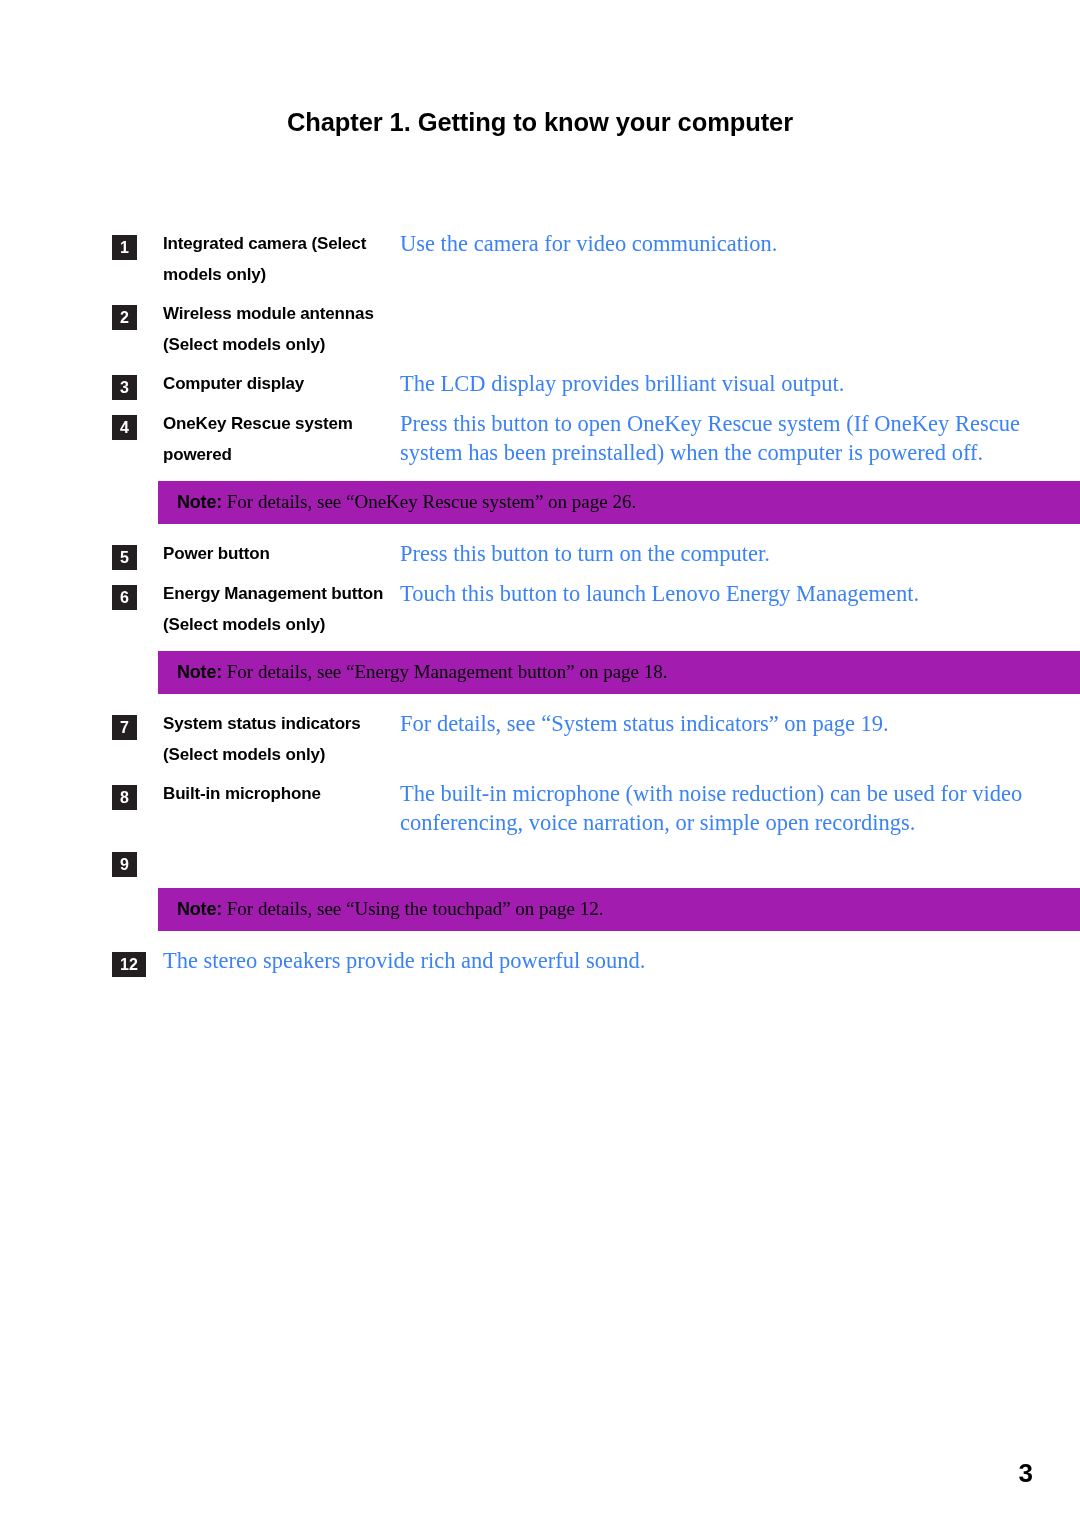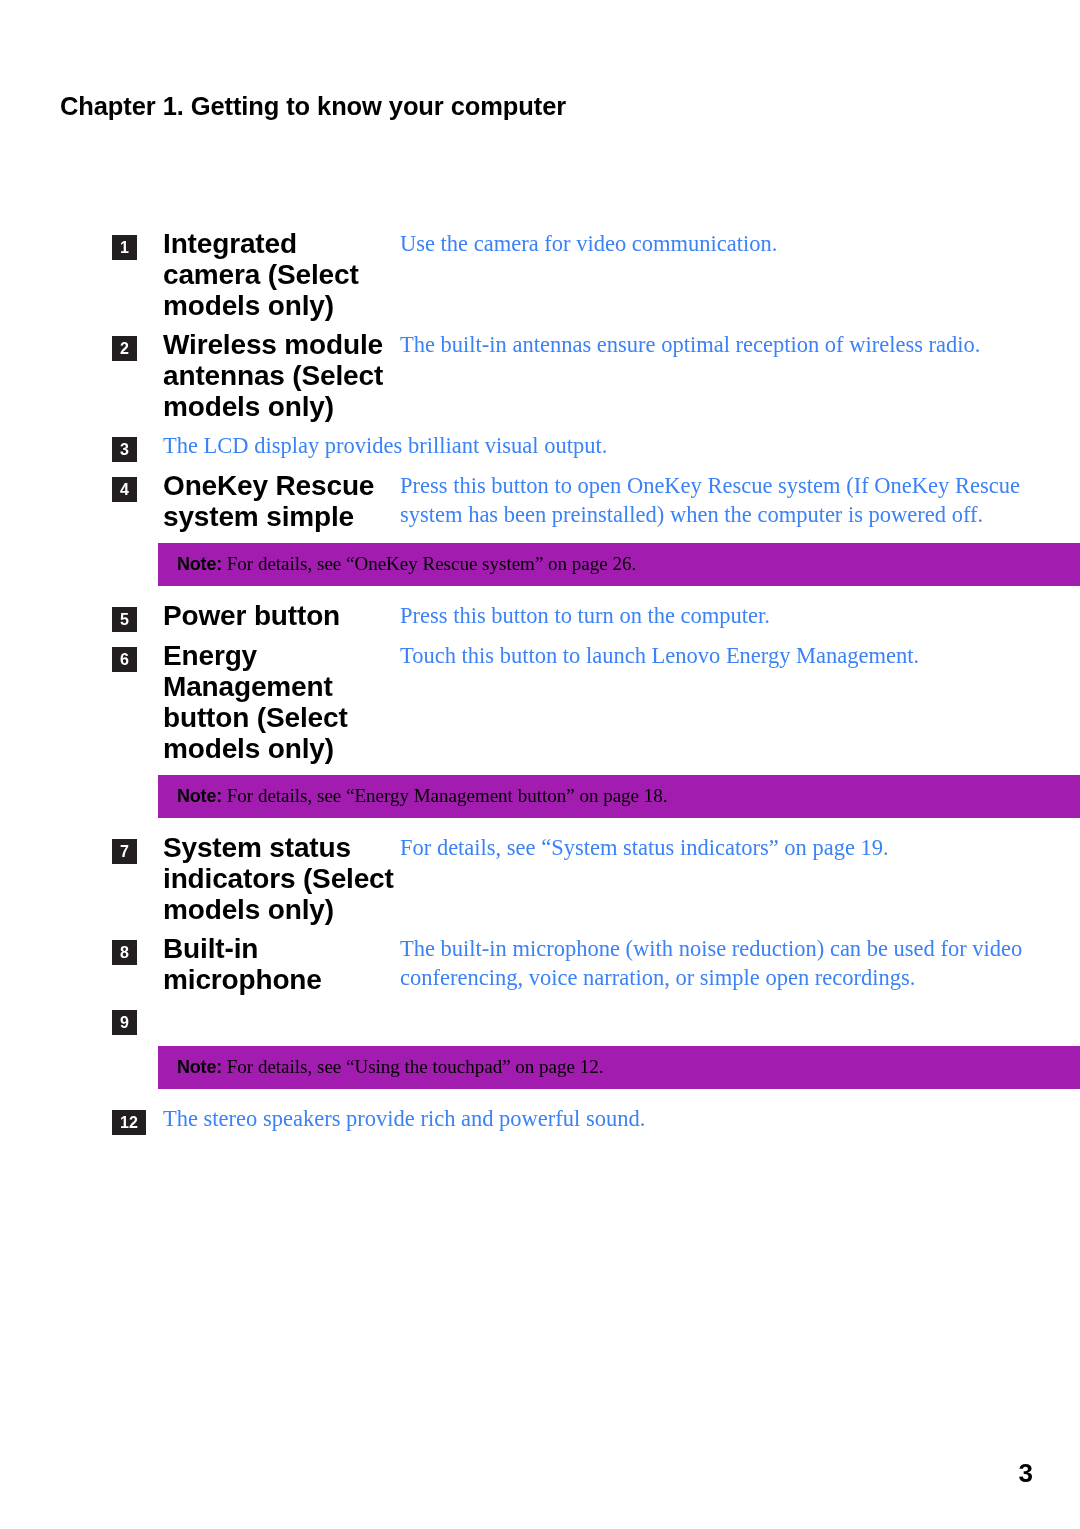--- a/index.html
+++ b/index.html
@@ -20,23 +20,23 @@
     position: absolute;
     left: 0; top: 0;
     width: 1080px;
     height: 1529px;
   }
 
   
   .page-header {
     position: absolute;
     left: 60px;
-    top: 92px;
+    top: 108px;
     width: 960px;
-    text-align: left;
+    text-align: center;
     font-family: "Liberation Sans", sans-serif;
     font-weight: bold;
     font-size: 25.5px;
     letter-spacing: -0.1px;
     color: #000;
     white-space: nowrap;
   }
 
   
   .feature-table {
@@ -74,21 +74,21 @@
   }
   .badge.wide {
     min-width: 34px;
   }
 
   .label-cell {
     width: 237px;
     flex: 0 0 237px;
     font-family: "Liberation Sans", sans-serif;
     font-weight: bold;
-    font-size: 28px;
+    font-size: 17px;
     line-height: 31px;
     letter-spacing: -0.15px;
     color: #000;
     padding-right: 6px;
     box-sizing: border-box;
   }
 
   .desc-cell {
     flex: 1 1 auto;
     font-family: "Liberation Serif", serif;
@@ -137,29 +137,29 @@
 
   <div class="feature-table" id="feature-table">
       <div class="feature-row">
         <div class="badge-cell"><span class="badge">1</span></div>
         <div class="label-cell">Integrated camera (Select models only)</div>
         <div class="desc-cell">Use the camera for video communication.</div>
       </div>
       <div class="feature-row">
         <div class="badge-cell"><span class="badge">2</span></div>
         <div class="label-cell">Wireless module antennas (Select models only)</div>
-        <div class="desc-cell">The built-in antennas ensure optimal reception of wireless radio.</div>
       </div>
       <div class="feature-row">
         <div class="badge-cell"><span class="badge">3</span></div>
+        <div class="label-cell">Computer display</div>
         <div class="desc-cell">The LCD display provides brilliant visual output.</div>
       </div>
       <div class="feature-row">
         <div class="badge-cell"><span class="badge">4</span></div>
-        <div class="label-cell">OneKey Rescue system simple</div>
+        <div class="label-cell">OneKey Rescue system powered</div>
         <div class="desc-cell">Press this button to open OneKey Rescue system (If OneKey Rescue system has been preinstalled) when the computer is powered off.</div>
       </div>
       <div class="note-strip"><span class="note-word">Note:</span> <span>For details, see “OneKey Rescue system” on page 26.</span></div>
       <div class="feature-row">
         <div class="badge-cell"><span class="badge">5</span></div>
         <div class="label-cell">Power button</div>
         <div class="desc-cell">Press this button to turn on the computer.</div>
       </div>
       <div class="feature-row">
         <div class="badge-cell"><span class="badge">6</span></div>

